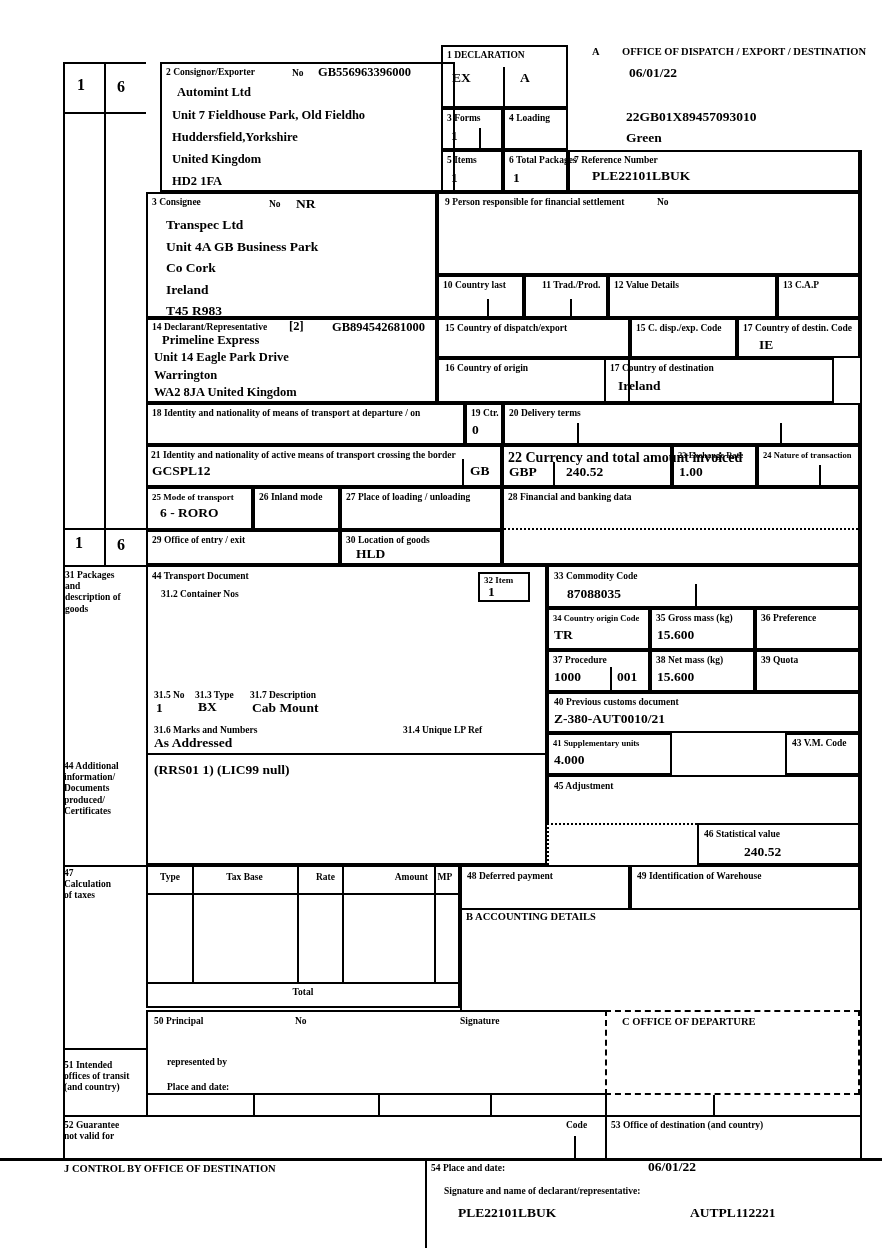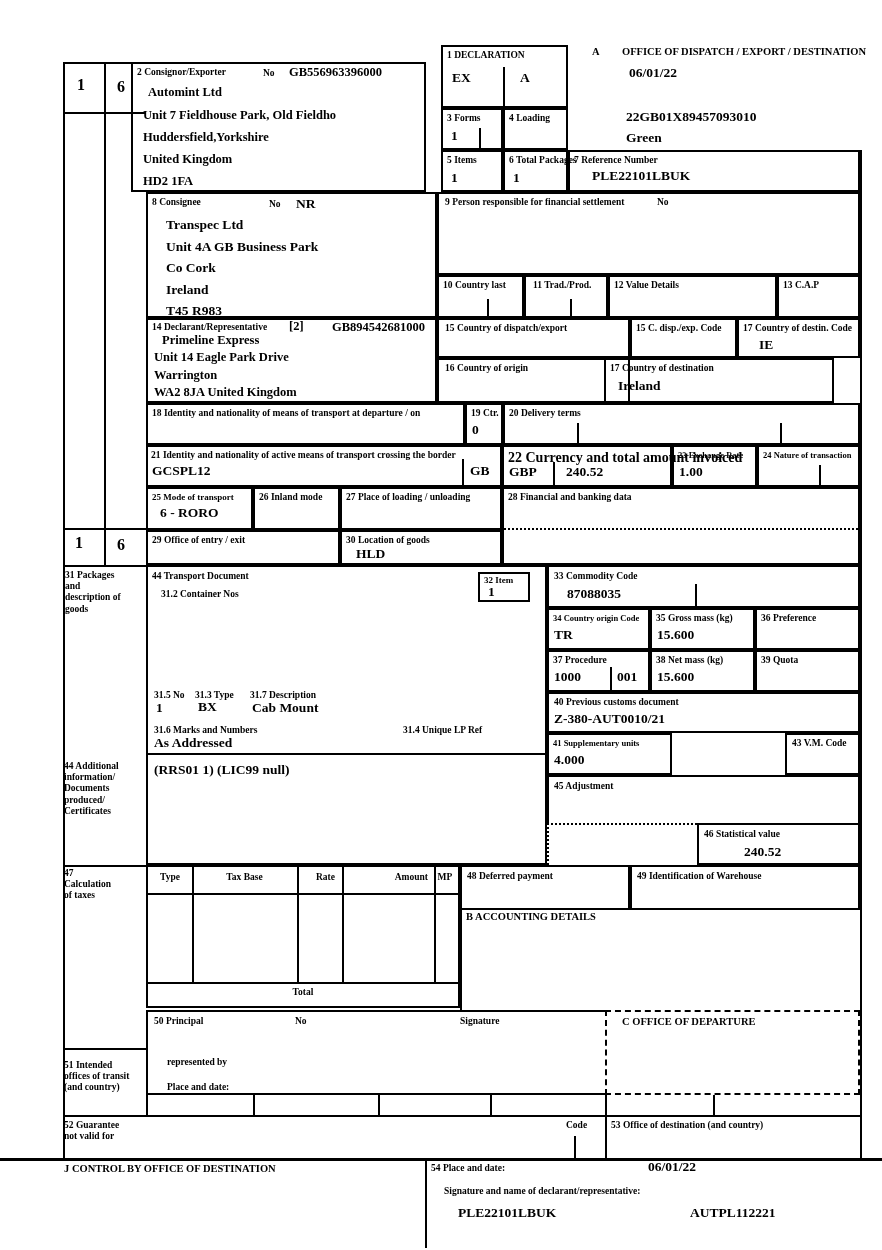--- a/index.html
+++ b/index.html
@@ -45,21 +45,21 @@
     <div class="vln" style="left:60px;top:20px;height:39px;"></div>
     <span class="vl" style="left:77px;top:24px;">A</span>
   </div>
 
   <span class="lb sec" style="left:592px;top:46px;">A</span>
   <span class="lb sec" style="left:622px;top:46px;">OFFICE OF DISPATCH / EXPORT / DESTINATION</span>
   <span class="vl" style="left:629px;top:66px;">06/01/22</span>
   <span class="vl" style="left:626px;top:110px;">22GB01X89457093010</span>
   <span class="vl" style="left:626px;top:131px;">Green</span>
 
-  <div class="bx" style="left:131px;top:62px;width:295px;height:130px;">
+  <div class="bx" style="left:160px;top:62px;width:295px;height:130px;">
     <span class="lb" style="left:4px;top:3px;">2 Consignor/Exporter</span>
     <span class="lb" style="left:130px;top:4px;">No</span>
     <span class="vl sm" style="left:156px;top:2px;">GB556963396000</span>
     <span class="vl sm" style="left:15px;top:22px;">Automint Ltd</span>
     <span class="vl sm" style="left:10px;top:45px;">Unit 7 Fieldhouse Park, Old Fieldho</span>
     <span class="vl sm" style="left:10px;top:67px;">Huddersfield,Yorkshire</span>
     <span class="vl sm" style="left:10px;top:89px;">United Kingdom</span>
     <span class="vl sm" style="left:10px;top:111px;">HD2 1FA</span>
   </div>
 
@@ -78,41 +78,41 @@
   <div class="bx" style="left:503px;top:150px;width:65px;height:42px;">
     <span class="lb" style="left:4px;top:3px;">6 Total Packages</span>
     <span class="vl" style="left:8px;top:19px;">1</span>
   </div>
   <div class="bx" style="left:568px;top:150px;width:292px;height:42px;">
     <span class="lb" style="left:4px;top:3px;">7 Reference Number</span>
     <span class="vl" style="left:22px;top:17px;">PLE22101LBUK</span>
   </div>
 
   <div class="bx" style="left:146px;top:192px;width:291px;height:126px;">
-    <span class="lb" style="left:4px;top:3px;">8 Consignee</span>
+    <span class="lb" style="left:4px;top:3px;">3 Consignee</span>
     <span class="lb" style="left:121px;top:5px;">No</span>
     <span class="vl" style="left:148px;top:3px;">NR</span>
     <span class="vl" style="left:18px;top:24px;">Transpec Ltd</span>
     <span class="vl" style="left:18px;top:46px;">Unit 4A GB Business Park</span>
     <span class="vl" style="left:18px;top:67px;">Co Cork</span>
     <span class="vl" style="left:18px;top:89px;">Ireland</span>
     <span class="vl" style="left:18px;top:110px;">T45 R983</span>
   </div>
 
   <div class="bx" style="left:437px;top:192px;width:423px;height:83px;">
     <span class="lb" style="left:6px;top:3px;">9 Person responsible for financial settlement</span>
     <span class="lb" style="left:218px;top:3px;">No</span>
   </div>
 
   <div class="bx" style="left:437px;top:275px;width:87px;height:43px;">
     <span class="lb" style="left:4px;top:3px;">10 Country last</span>
     <div class="vln" style="left:48px;top:22px;height:19px;"></div>
   </div>
   <div class="bx" style="left:524px;top:275px;width:84px;height:43px;">
-    <span class="lb" style="left:7px;top:3px;text-align:right;">11 Trad./Prod.</span>
+    <span class="lb" style="left:16px;top:3px;text-align:right;">11 Trad./Prod.</span>
     <div class="vln" style="left:44px;top:22px;height:19px;"></div>
   </div>
   <div class="bx" style="left:608px;top:275px;width:169px;height:43px;">
     <span class="lb" style="left:4px;top:3px;">12 Value Details</span>
   </div>
   <div class="bx" style="left:777px;top:275px;width:83px;height:43px;">
     <span class="lb" style="left:4px;top:3px;">13 C.A.P</span>
   </div>
 
   <div class="bx" style="left:146px;top:318px;width:291px;height:85px;">

